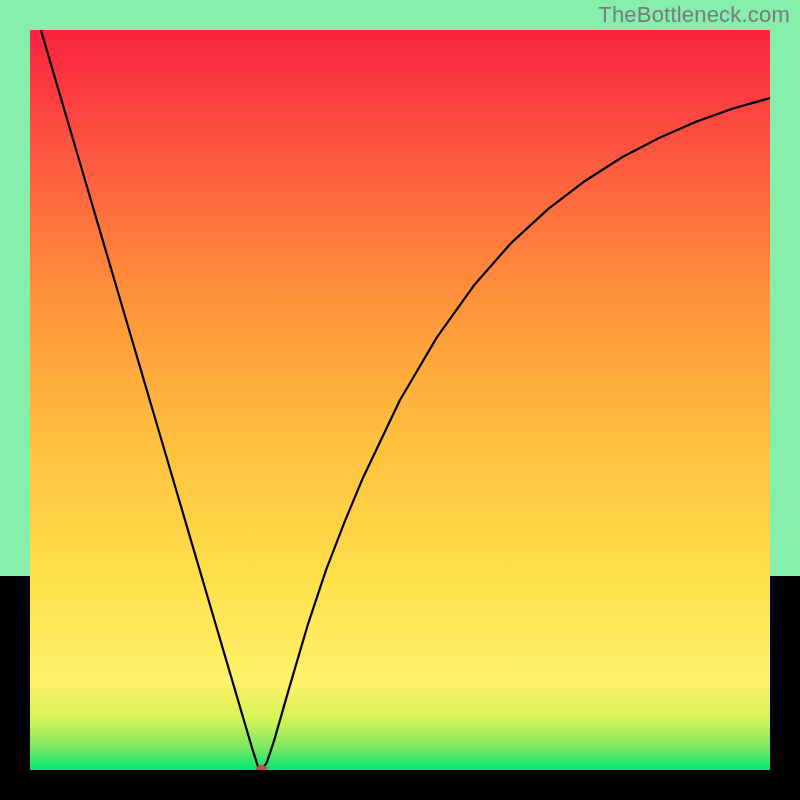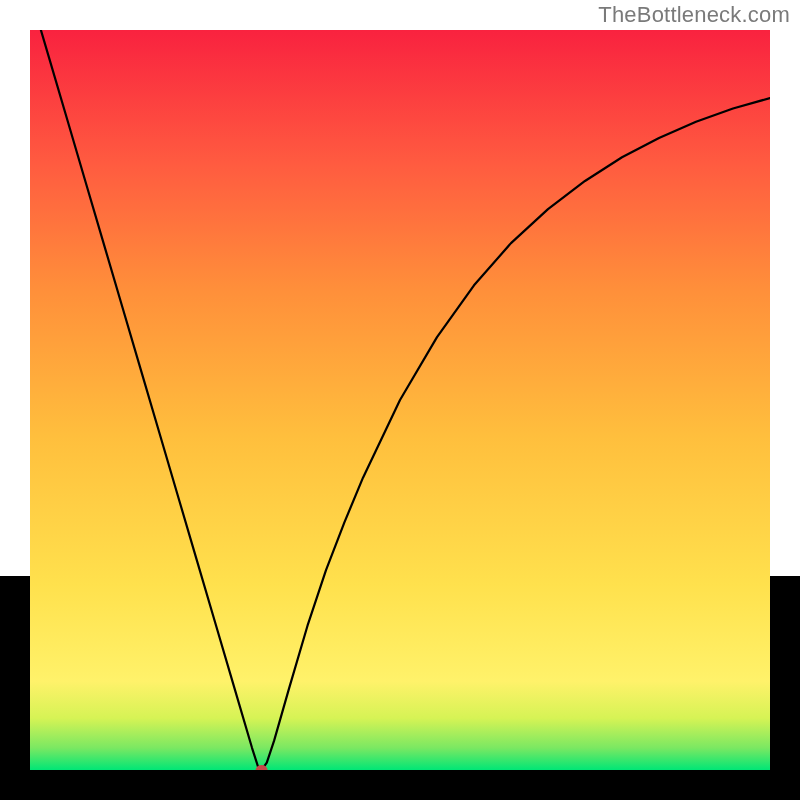--- a/index.html
+++ b/index.html
@@ -8,21 +8,21 @@
     width: 800px;
     height: 800px;
     overflow: hidden;
     background: #000;
     font-family: Arial, Helvetica, sans-serif;
   }
   .frame {
     position: relative;
     width: 800px;
     height: 576px;
-    background: #ffffff;
+    background: #86efac;
   }
   .watermark {
     position: absolute;
     top: 2px;
     right: 10px;
     color: #7a7a7a;
     font-size: 22px;
     font-weight: 500;
     letter-spacing: 0.2px;
     z-index: 5;

